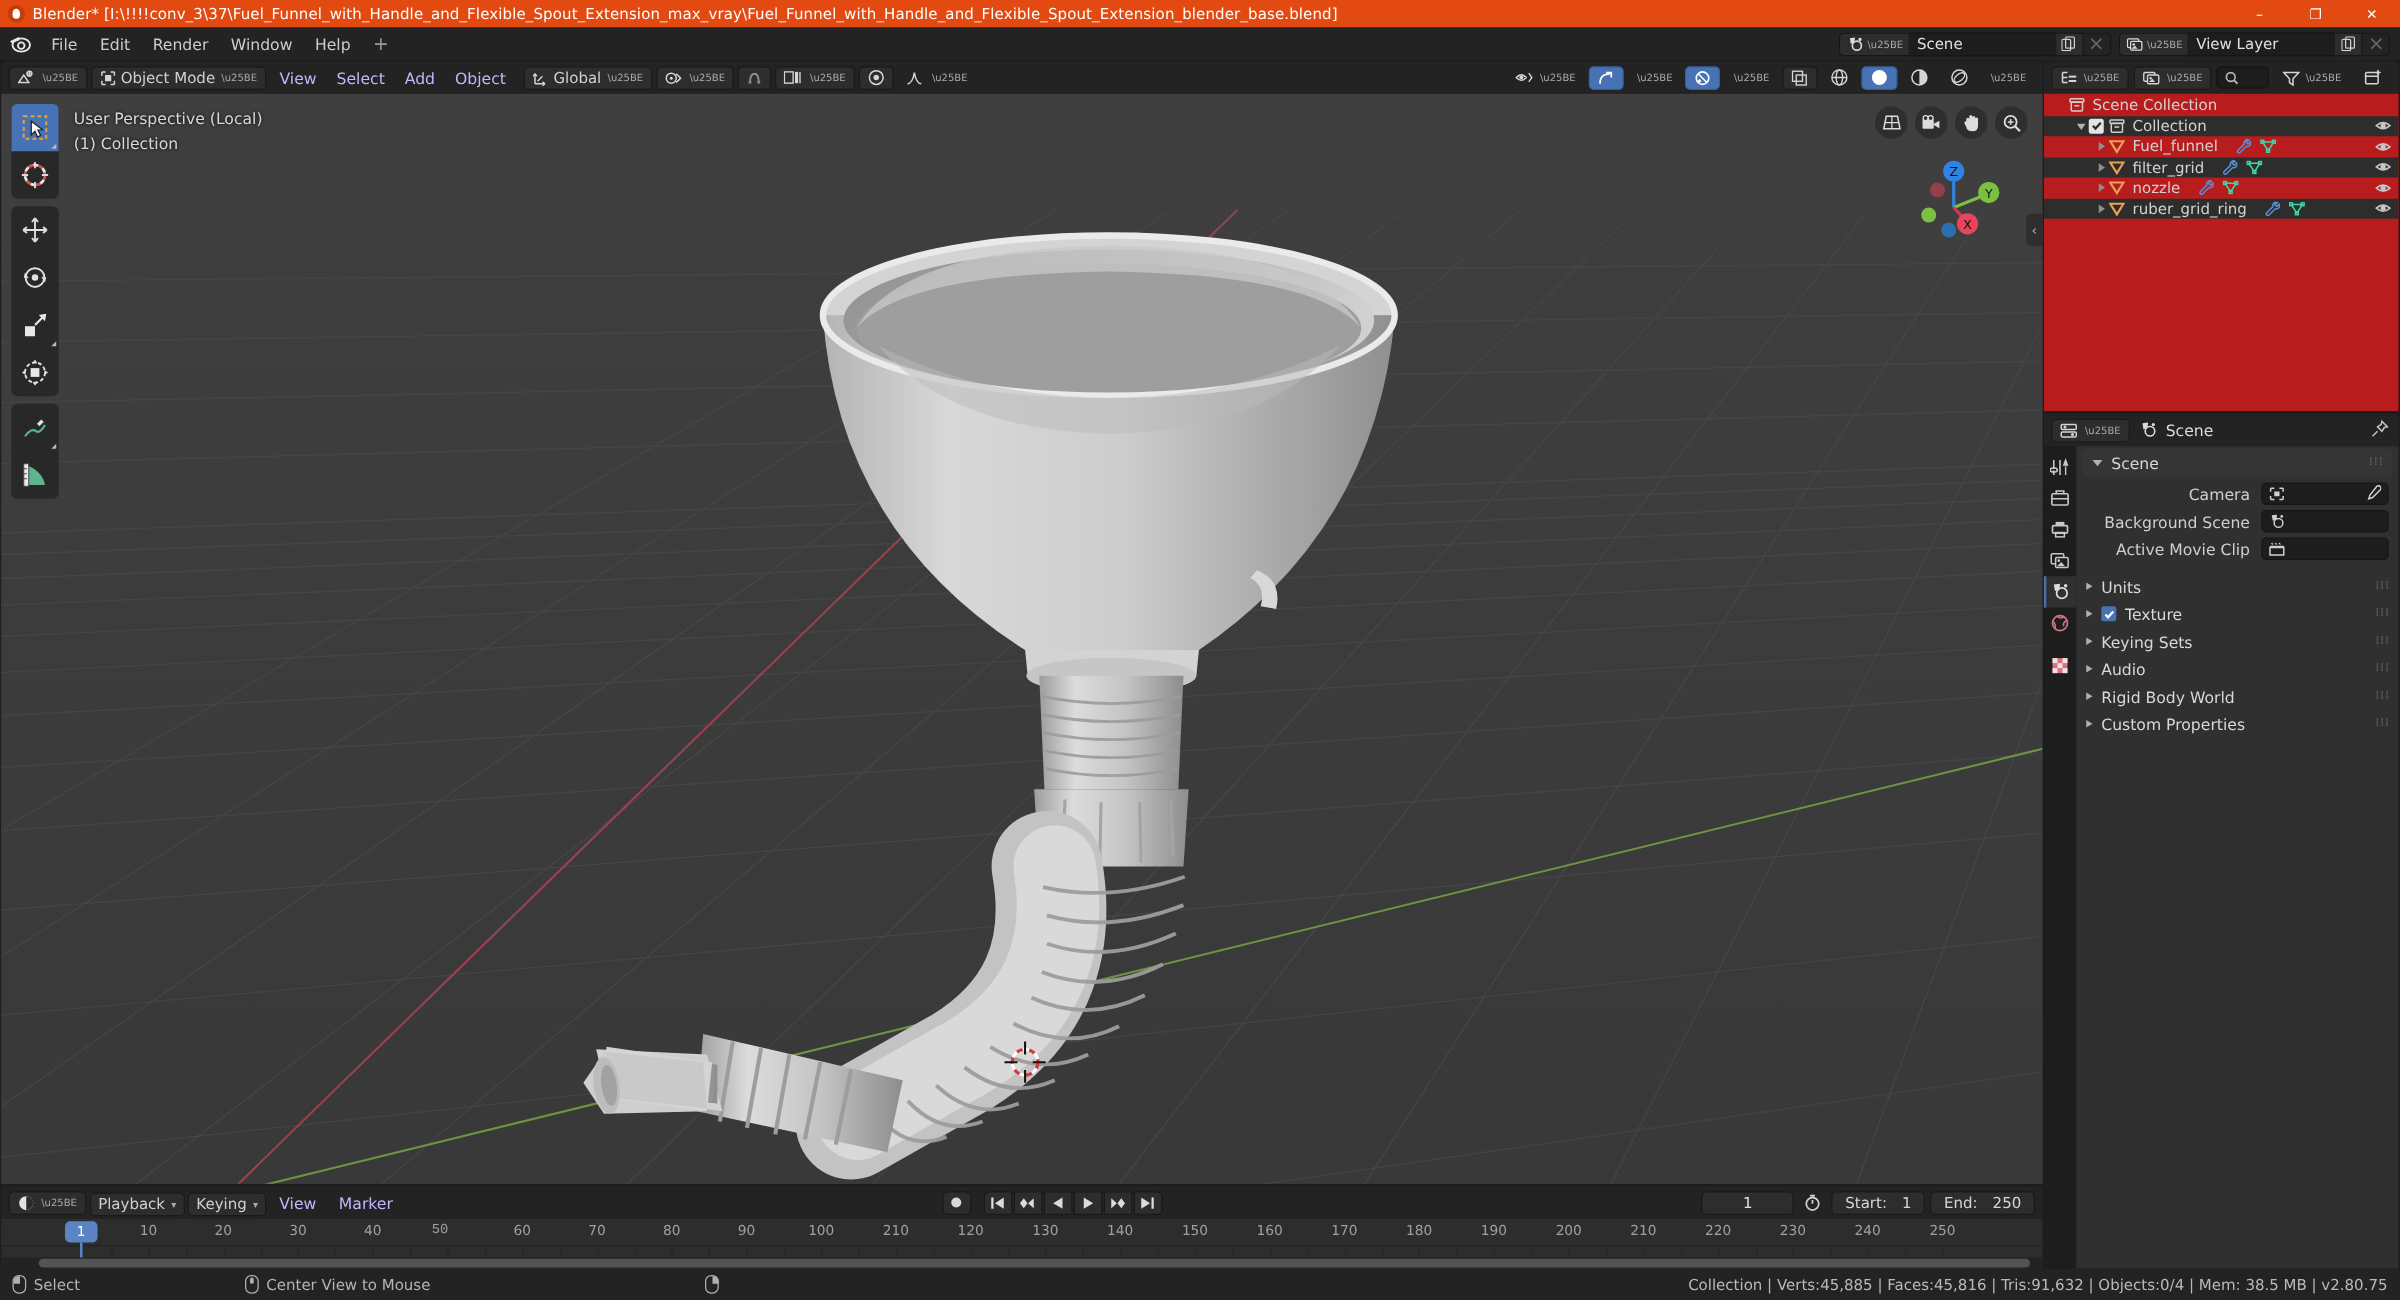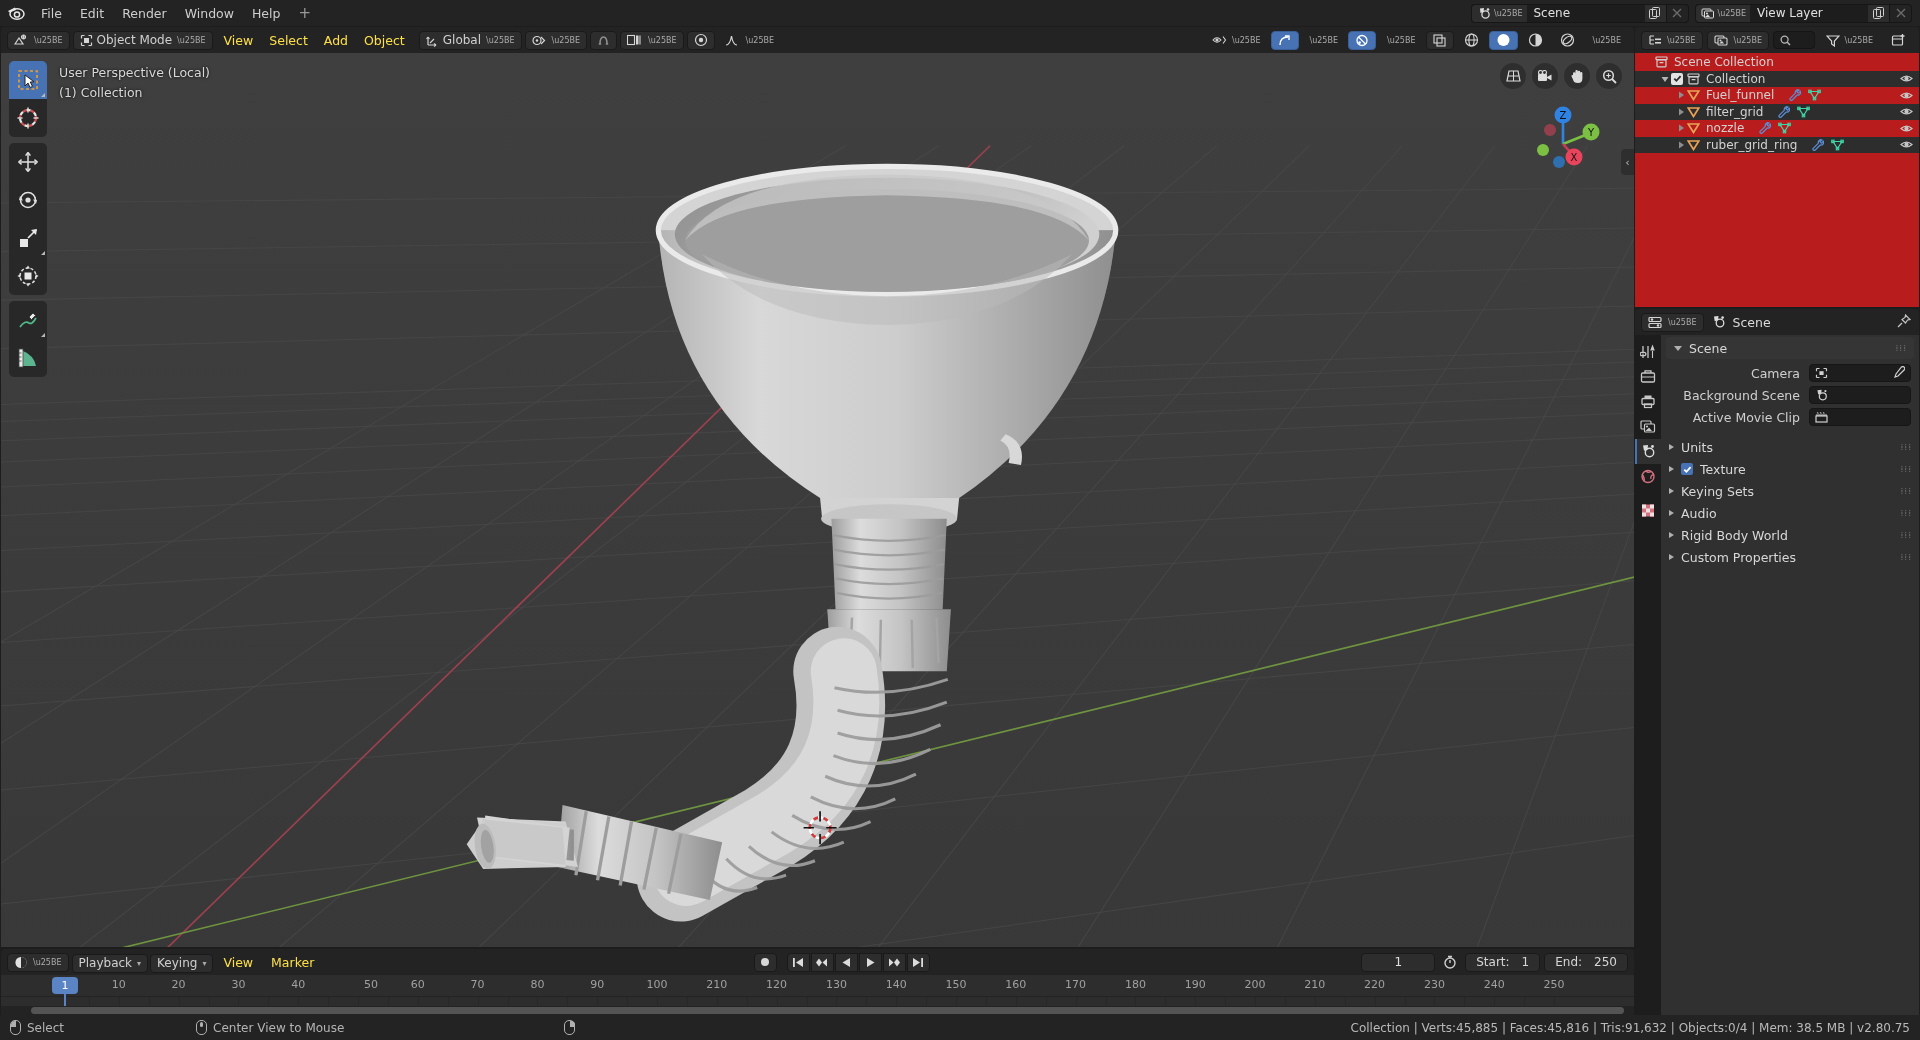--- a/index.html
+++ b/index.html
@@ -79,21 +79,21 @@
     height: 26px; background: #232323; display: flex; align-items: center;
     gap: 3px; padding: 0 6px; flex: 0 0 26px;
     border-radius: 4px 4px 0 0;
   }
   .vp-btn {
     background: #2d2d2d; border-radius: 4px; height: 19px; display: flex; align-items: center;
     padding: 0 6px; gap: 4px; color: #d0d0d0; font-size: 12px; border: 1px solid #1a1a1a;
   }
   .vp-btn.flat { background: transparent; border-color: transparent; }
   .vp-btn.on { background: #4772b3; border-color:#3a5f99; }
-  .vp-menu { color: #fde047; font-size: 12.5px; padding: 3px 8px; border-radius: 3px; }
+  .vp-menu { color: #c4b5fd; font-size: 12.5px; padding: 3px 8px; border-radius: 3px; }
   .caret { font-size: 8px; color: #aaa; margin-left:1px; }
 
   .viewport {
     flex: 1 1 auto; position: relative; overflow: hidden; min-height: 0;
     background: #3c3c3c;
   }
   .vp-grid { position: absolute; inset: 0; }
   .overlay-text {
     position: absolute; left: 58px; top: 10px; color: #d8d8d8; font-size: 12.5px;
     text-shadow: 0 0 3px rgba(0,0,0,.9); line-height: 20px;
@@ -235,20 +235,29 @@
   .mouse-ic { width: 11px; height: 15px; border: 1.4px solid #b0b0b0; border-radius: 5px; position: relative; }
   .mouse-ic.left::after { content:""; position:absolute; left:-0.5px; top:-0.5px; width:5px; height:6px; background:#b0b0b0; border-radius:4px 0 0 0;}
   .mouse-ic.mid::after { content:""; position:absolute; left:3px; top:0.5px; width:2.6px; height:5px; background:#b0b0b0; border-radius:2px;}
   .mouse-ic.right::after { content:""; position:absolute; right:-0.5px; top:-0.5px; width:5px; height:6px; background:#b0b0b0; border-radius:0 4px 0 0;}
 </style>
 </head>
 <body>
 
 <div class="app">
 
+  <div class="titlebar">
+    <div class="tb-logo"></div>
+    <div class="tb-title">Blender* [I:\!!!!conv_3\37\Fuel_Funnel_with_Handle_and_Flexible_Spout_Extension_max_vray\Fuel_Funnel_with_Handle_and_Flexible_Spout_Extension_blender_base.blend]</div>
+    <div class="tb-winbtns">
+      <div class="tb-winbtn">–</div>
+      <div class="tb-winbtn">❐</div>
+      <div class="tb-winbtn close">✕</div>
+    </div>
+  </div>
 
   <div class="topbar">
     <div class="blender-icon">
       <svg width="20" height="18" viewBox="0 0 20 18">
         <ellipse cx="11" cy="10" rx="7" ry="5.3" fill="none" stroke="#e8e8e8" stroke-width="1.5"></ellipse>
         <circle cx="11" cy="10.5" r="2.6" fill="none" stroke="#e8e8e8" stroke-width="1.5"></circle>
         <path d="M2 7 L9 3.5 L10 6 L3.5 8.6 Z" fill="#e8e8e8"></path>
       </svg>
     </div>
     <div id="menus" style="display:flex;align-items:center;">
@@ -808,21 +817,21 @@
             </div>
           </div>
         </div>
 
         <div class="tl-body">
           <div class="tl-ruler" id="tl-ruler">
               <div class="tl-tick" style="left: 117.8px;">10</div>
               <div class="tl-tick" style="left: 177.6px;">20</div>
               <div class="tl-tick" style="left: 237.4px;">30</div>
               <div class="tl-tick" style="left: 297.2px;">40</div>
-              <div class="tl-tick" style="left: 370px;">50</div>
+              <div class="tl-tick" style="left: 351px; font-family: Liberation Mono, monospace;">50</div>
               <div class="tl-tick" style="left: 416.8px;">60</div>
               <div class="tl-tick" style="left: 476.6px;">70</div>
               <div class="tl-tick" style="left: 536.4px;">80</div>
               <div class="tl-tick" style="left: 596.2px;">90</div>
               <div class="tl-tick" style="left: 656px;">100</div>
               <div class="tl-tick" style="left: 715.8px;">210</div>
               <div class="tl-tick" style="left: 775.6px;">120</div>
               <div class="tl-tick" style="left: 835.4px;">130</div>
               <div class="tl-tick" style="left: 895.2px;">140</div>
               <div class="tl-tick" style="left: 955px;">150</div>

